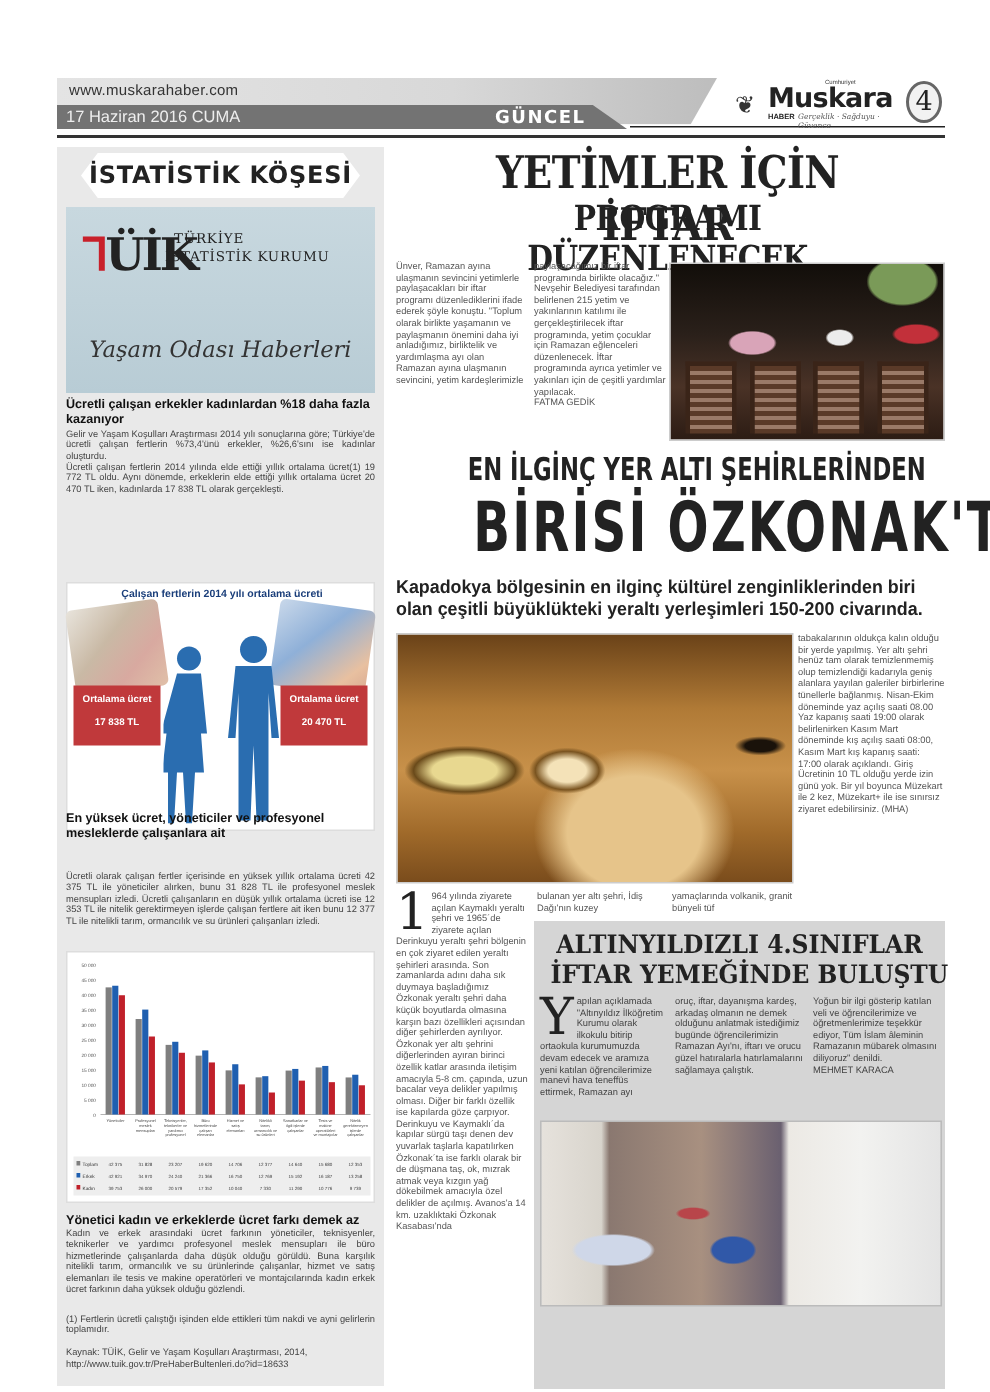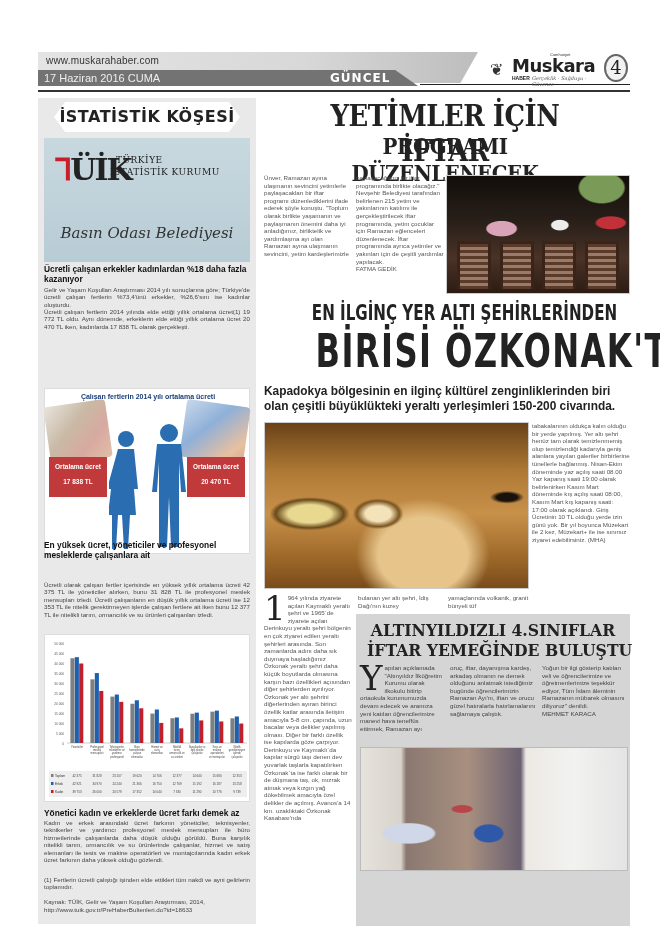--- a/index.html
+++ b/index.html
@@ -125,21 +125,21 @@
   <div class="leftcol">
     <div class="ist-badge">
       <div class="box"></div>
       <div class="txt">İSTATİSTİK KÖŞESİ</div>
     </div>
 
     <div class="tuik">
       <div class="tuik-mark"><span>ᒣ</span>ÜİK</div>
       <div class="tuik-name1">TÜRKİYE</div>
       <div class="tuik-name2">İSTATİSTİK KURUMU</div>
-      <div class="basin">Basın Odası Belediyesi</div>
+      <div class="basin">Yaşam Odası Haberleri</div>
     </div>
 
     <div class="lhead" style="top:166px">Ücretli çalışan erkekler kadınlardan %18 daha fazla kazanıyor</div>
     <div class="lbody" style="top:188px">Gelir ve Yaşam Koşulları Araştırması 2014 yılı sonuçlarına göre; Türkiye'de ücretli çalışan fertlerin %73,4'ünü erkekler, %26,6'sını ise kadınlar oluşturdu.</div>
     <div class="lbody" style="top:210px">Ücretli çalışan fertlerin 2014 yılında elde ettiği yıllık ortalama ücret(1) 19 772 TL oldu. Aynı dönemde, erkeklerin elde ettiği yıllık ortalama ücret 20 470 TL iken, kadınlarda 17 838 TL olarak gerçekleşti.</div>
 
     <div class="infog">
       <div class="infog-title">Çalışan fertlerin 2014 yılı ortalama ücreti</div>
       <div class="money-l"></div>
       <div class="money-r"></div>

